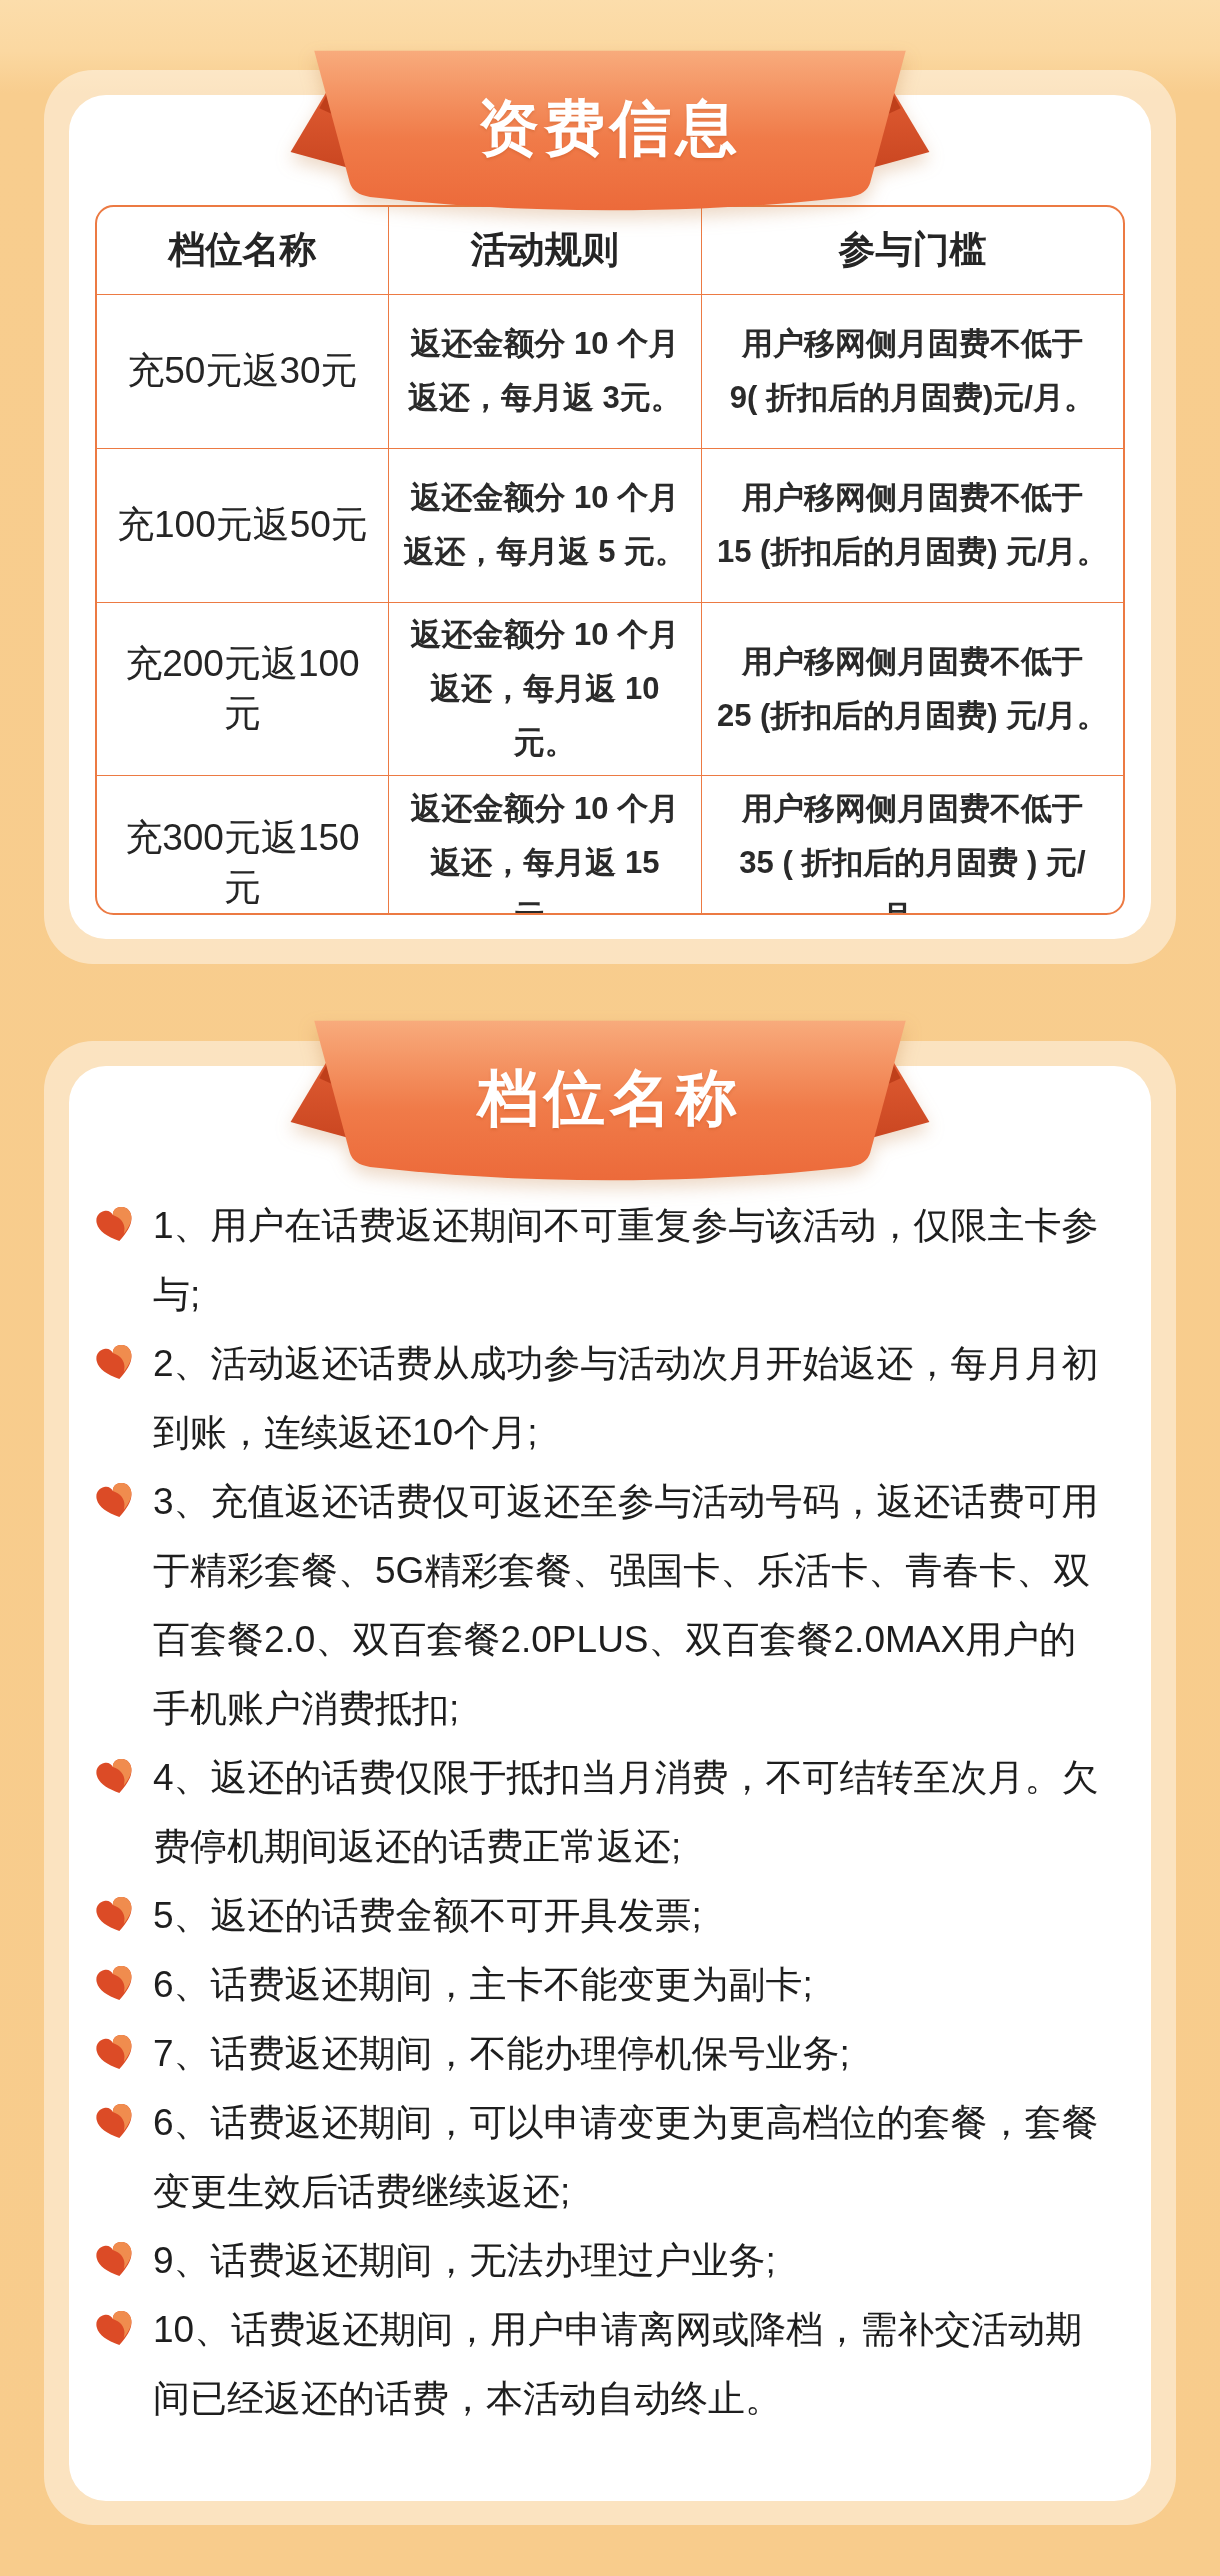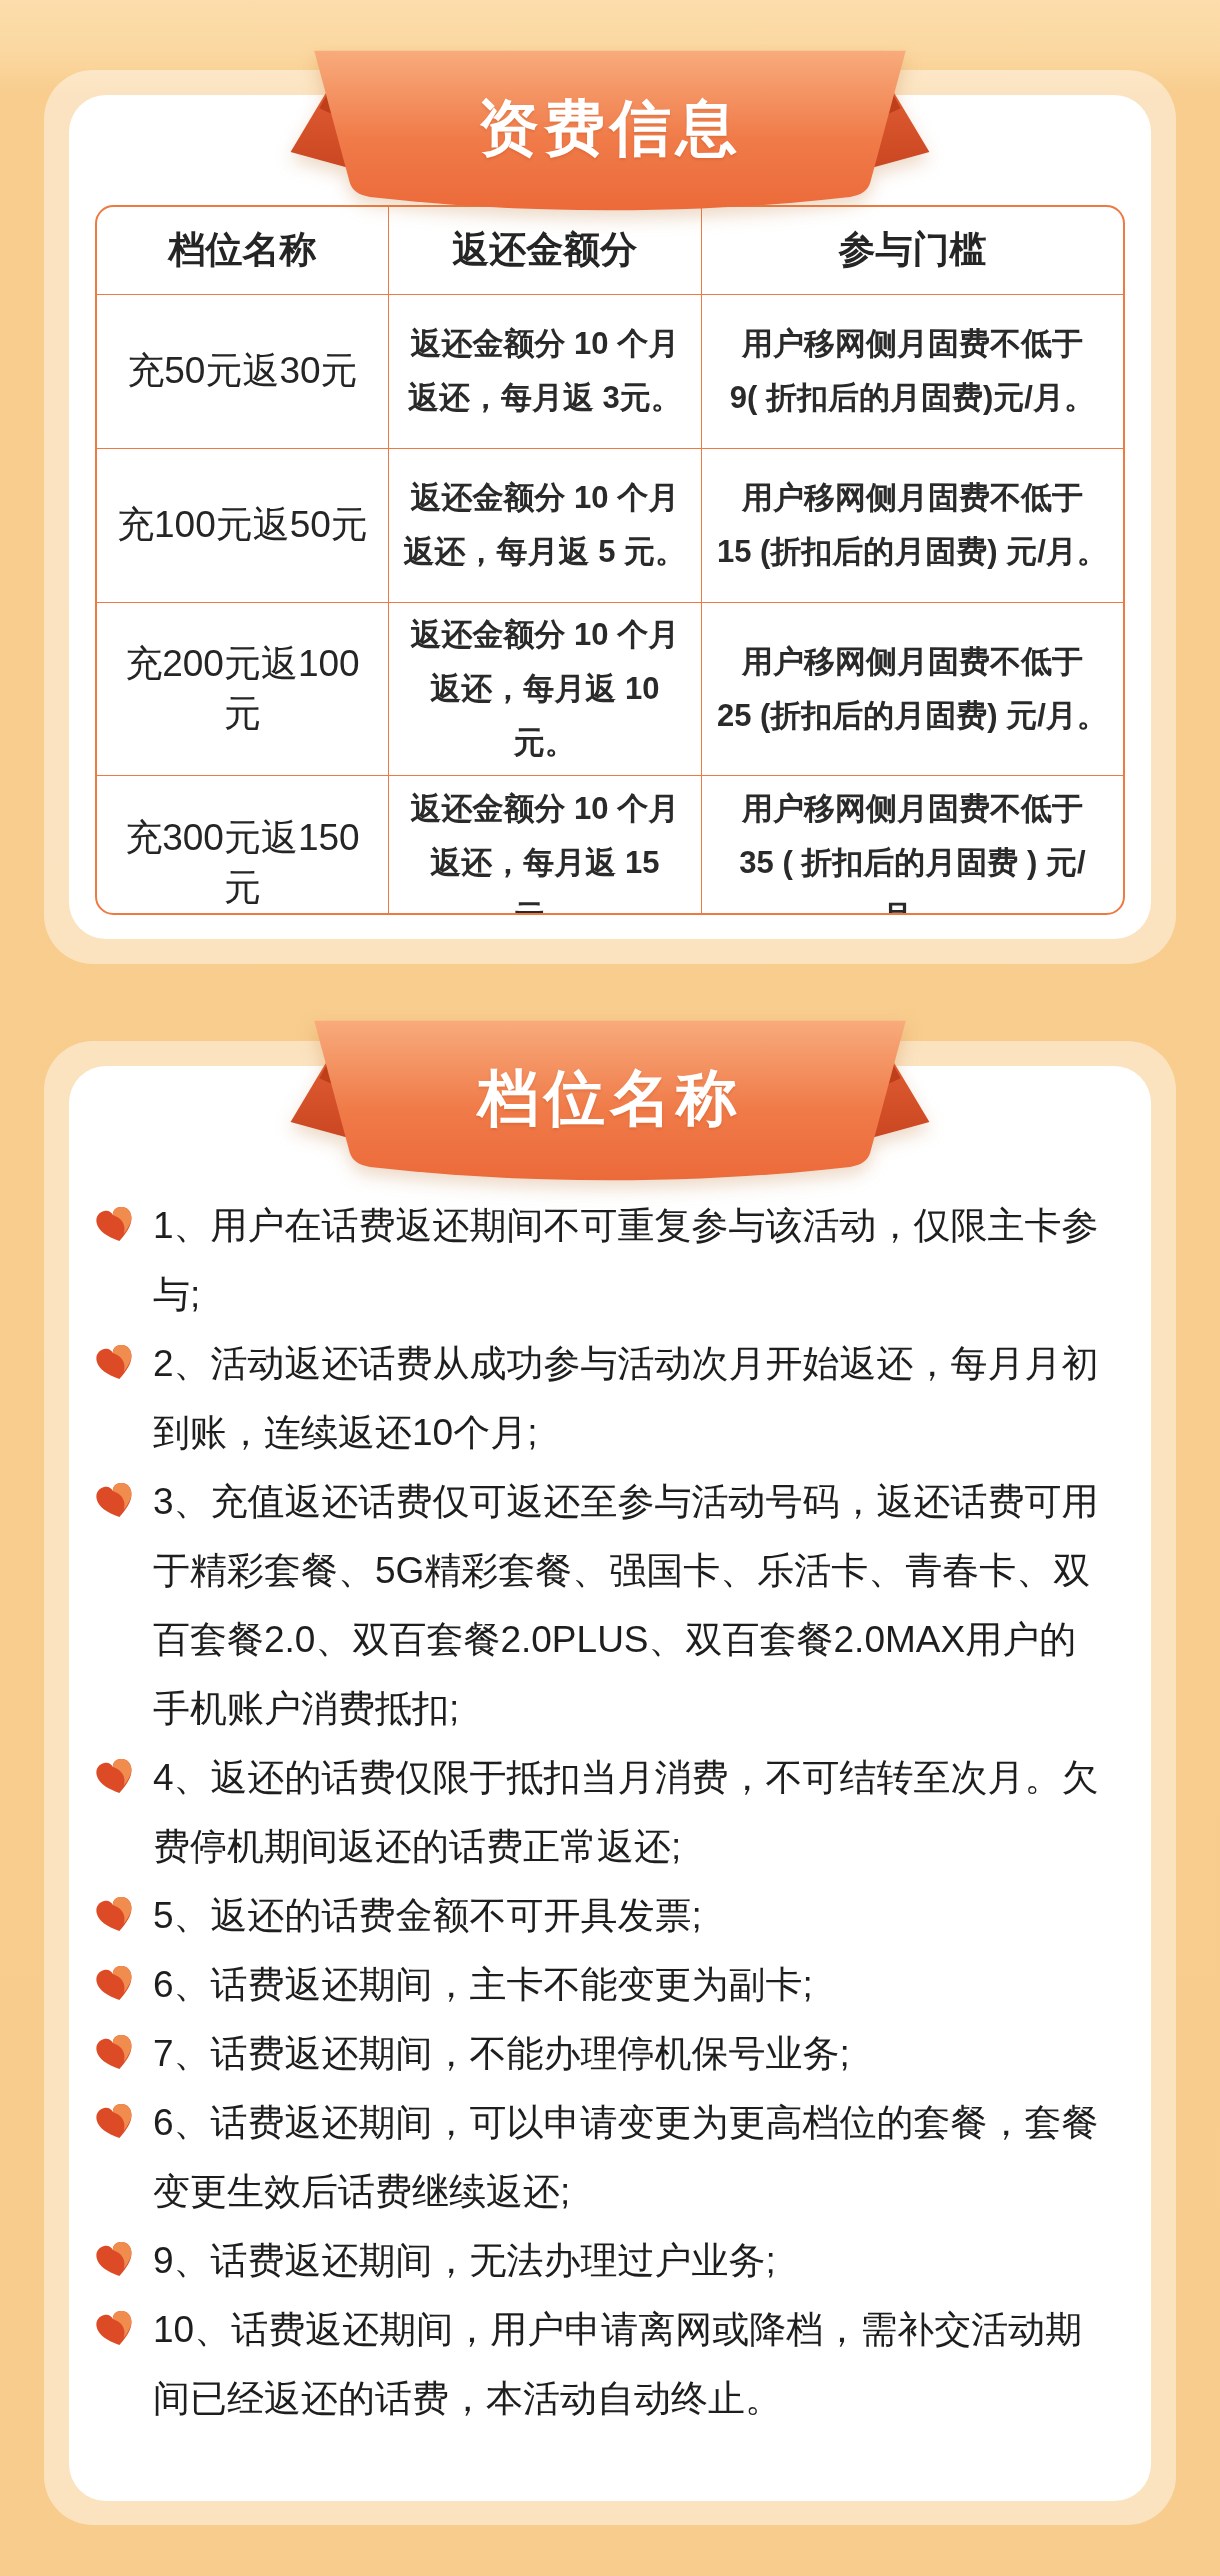--- a/index.html
+++ b/index.html
@@ -63,21 +63,21 @@
   <div class="tariff-table">
     <table>
       <colgroup>
           <col style="width:28.4%">
           <col style="width:30.5%">
           <col style="width:41.1%">
         </colgroup>
       <thead>
         <tr>
           <th>档位名称</th>
-          <th>返还金额分</th>
+          <th>活动规则</th>
           <th>参与门槛</th>
         </tr>
       </thead>
       <tbody>
         <tr>
           <td class="tier">充50元返30元</td>
           <td class="detail">返还金额分 10 个月
 返还，每月返 3元。</td>
           <td class="detail">用户移网侧月固费不低于
 9( 折扣后的月固费)元/月。</td>

